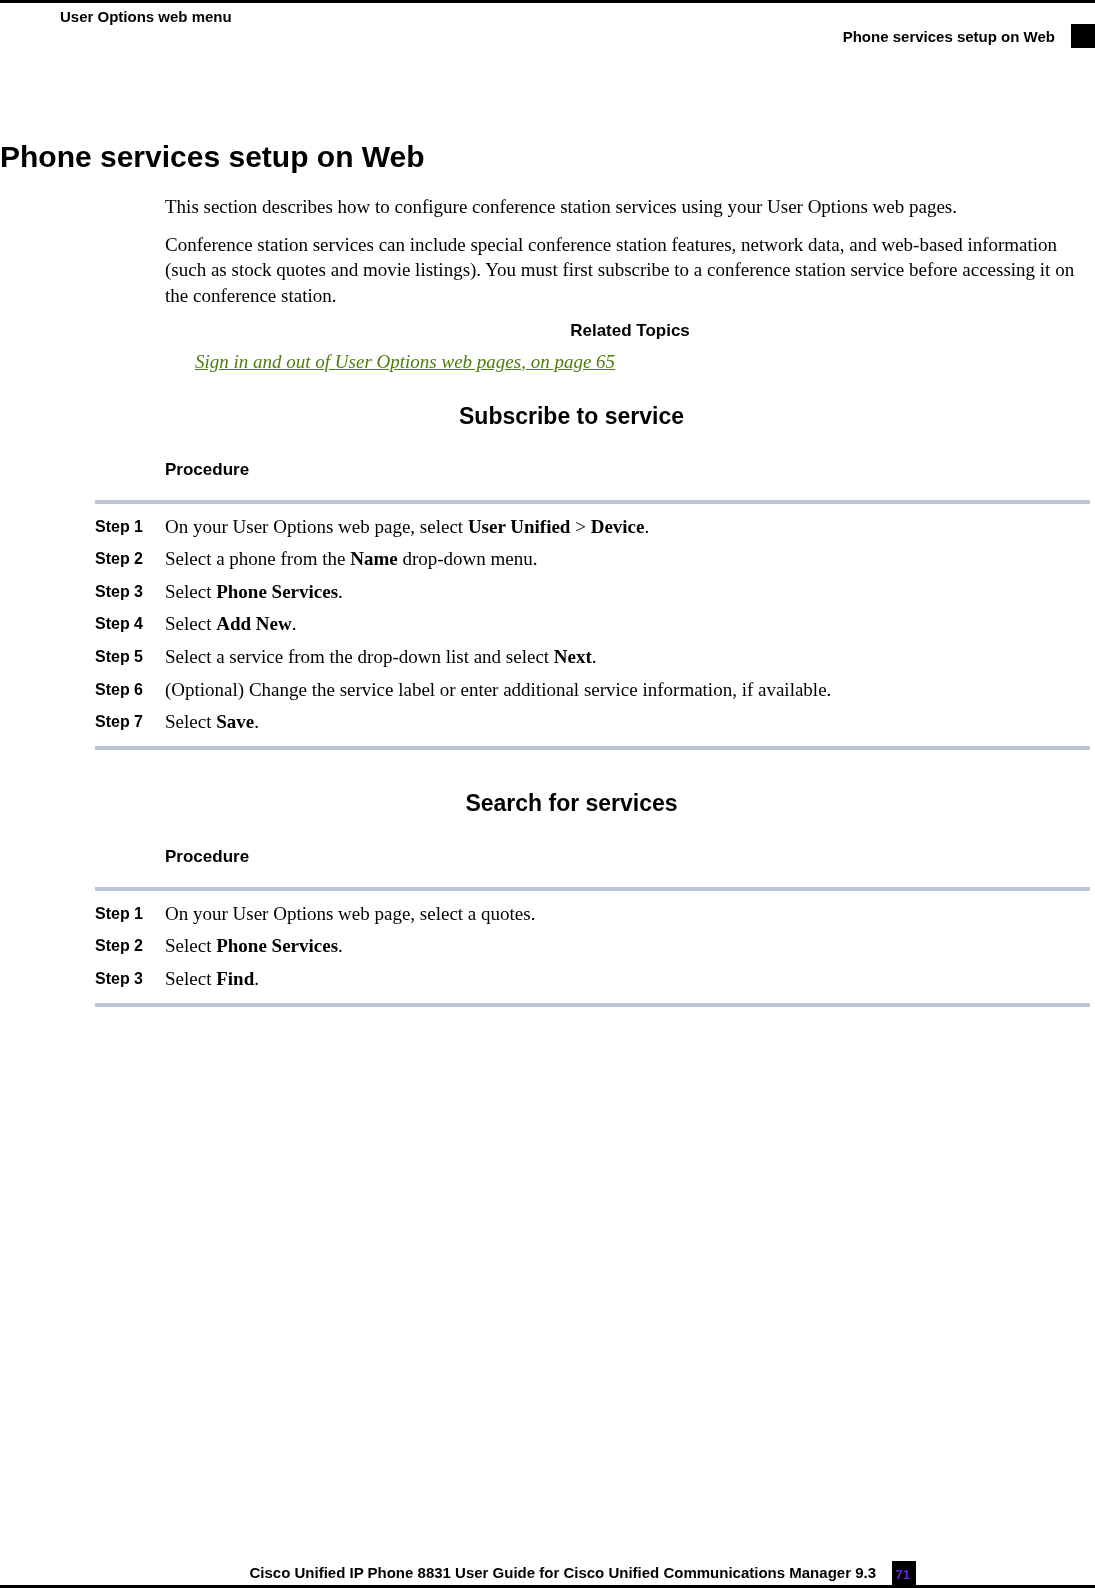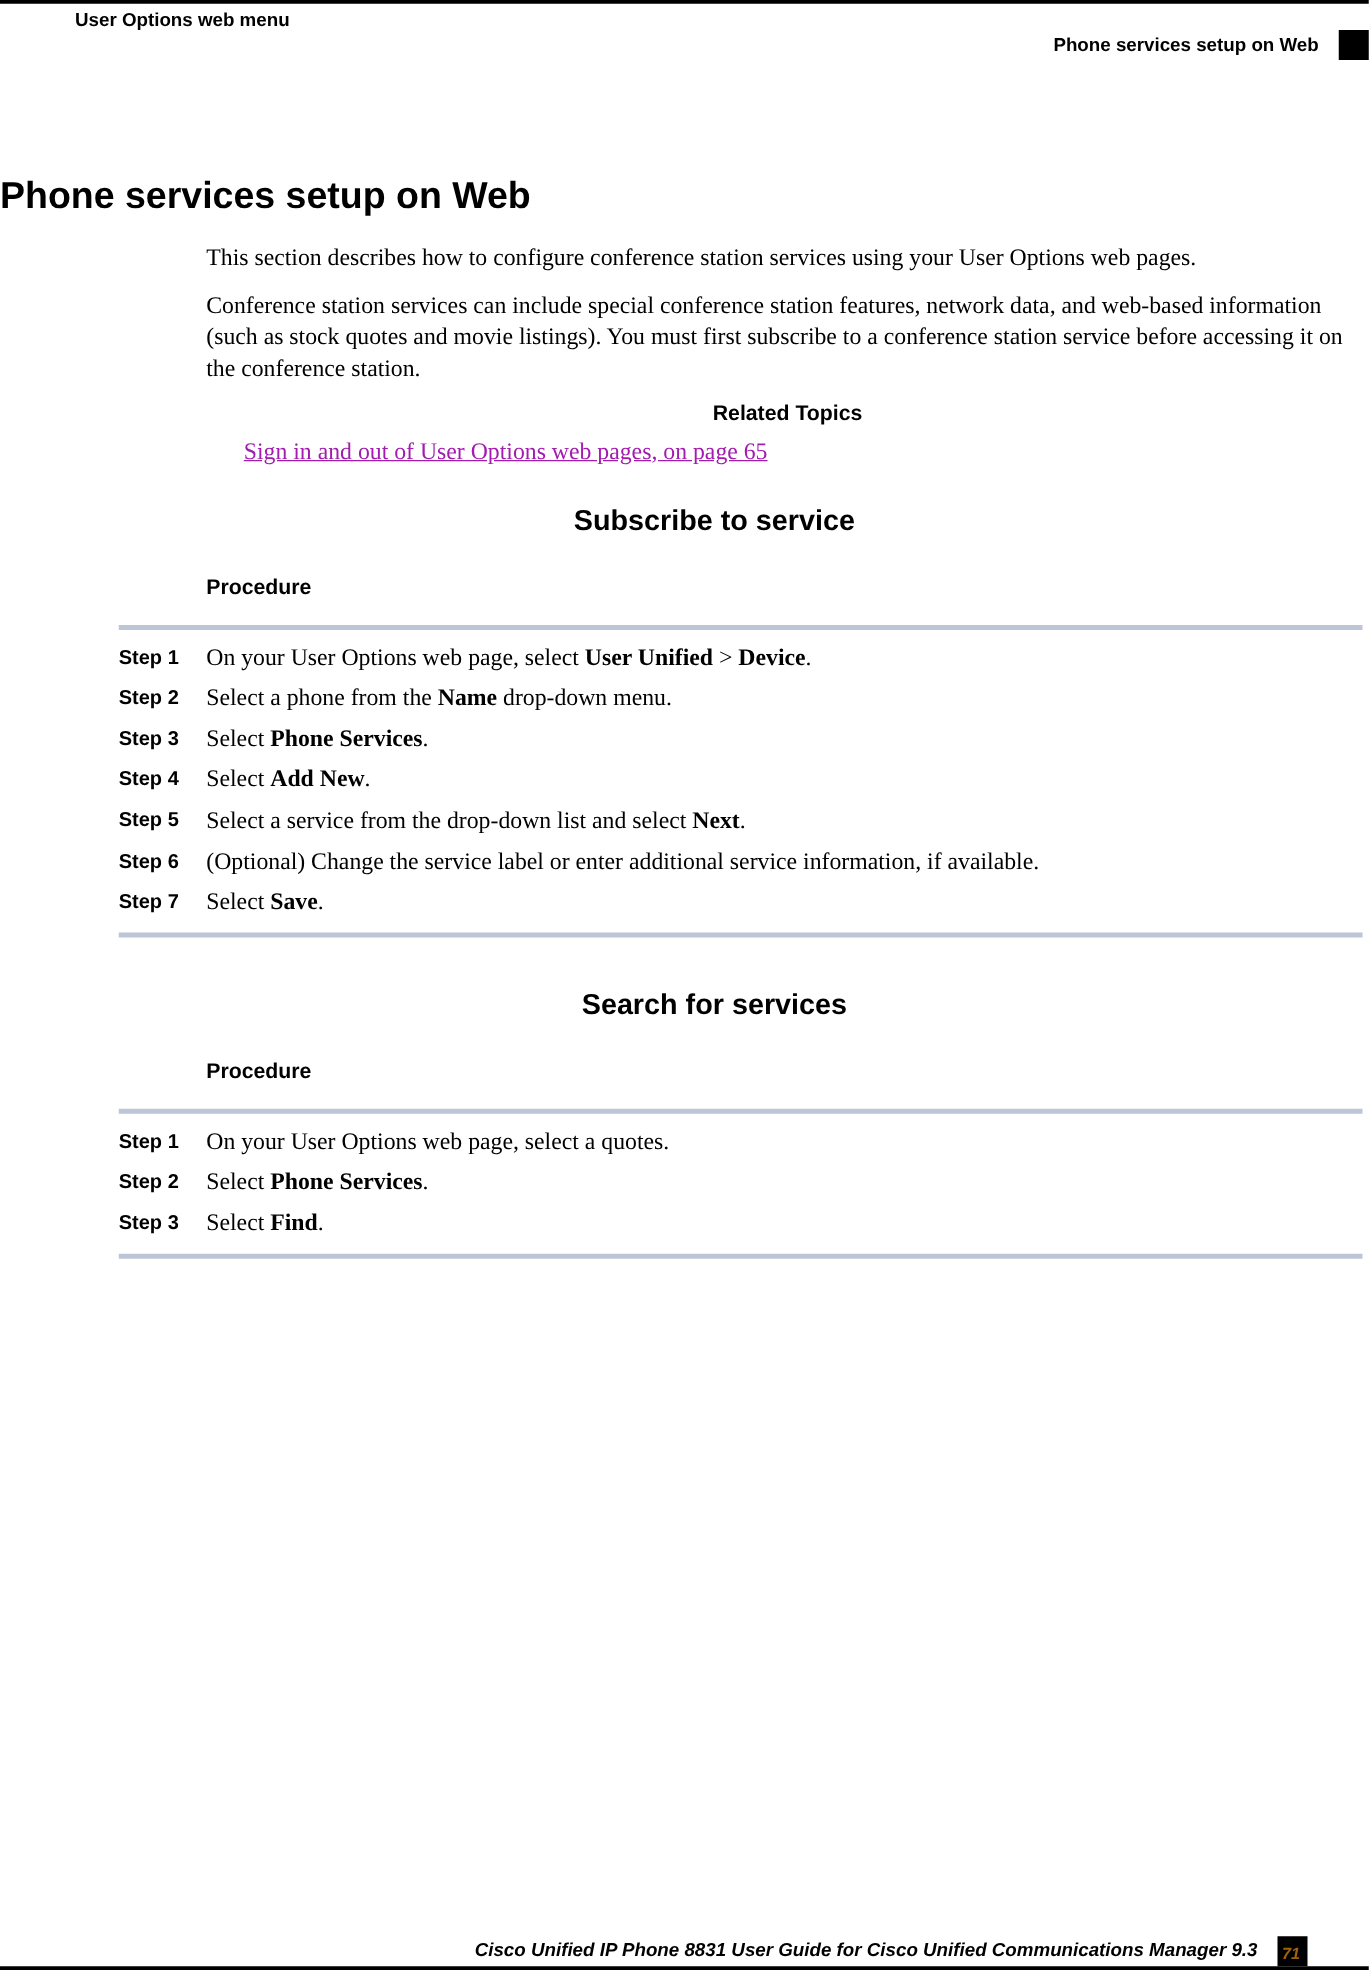--- a/index.html
+++ b/index.html
@@ -67,25 +67,26 @@
   .related-heading {
     font-family: Arial, Helvetica, sans-serif;
     font-weight: bold;
     font-size: 17px;
     margin-left: 165px;
     margin-top: 4px;
     margin-bottom: 10px;
     text-align: center;
   }
   .link {
-    color: #a21caf;
+    color: #4d7c0f;
     font-size: 19px;
     margin-left: 195px;
     display: block;
     margin-bottom: 30px;
+    font-style: italic;
   }
   h2.sub-title {
     font-family: Arial, Helvetica, sans-serif;
     font-weight: bold;
     font-size: 23px;
     margin-left: 48px;
     margin-top: 30px;
     margin-bottom: 30px;
     text-align: center;
   }
@@ -122,24 +123,23 @@
     font-weight: bold;
     font-size: 16px;
     width: 70px;
     flex-shrink: 0;
   }
   .step-text { flex: 1; }
   .step-text b { font-weight: bold; }
 
   .footer {
     position: absolute;
-    bottom: 12px;
+    bottom: 0;
     left: 0;
-    width: 1046px;
-    font-style: italic;
+    width: 916px;
   }
   .footer-title {
     font-family: Arial, Helvetica, sans-serif;
     font-weight: bold;
     font-size: 15px;
     text-align: right;
     margin-right: 40px;
     margin-bottom: 4px;
   }
   .footer-rule {
@@ -152,21 +152,21 @@
     right: 0;
     bottom: 3px;
     width: 24px;
     height: 24px;
     background: #000;
   }
   .page-num {
     position: absolute;
     right: 6px;
     bottom: 6px;
-    color: #a16207;
+    color: #6d28d9;
     font-family: Arial, Helvetica, sans-serif;
     font-weight: bold;
     font-size: 13px;
     z-index: 2;
   }
 </style>
 </head>
 <body>
 
 <div class="header-rule-top"></div>

